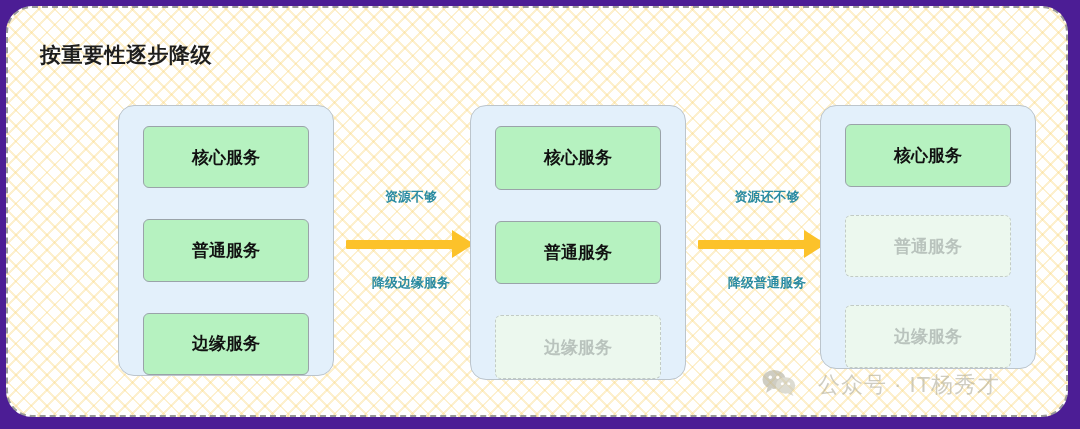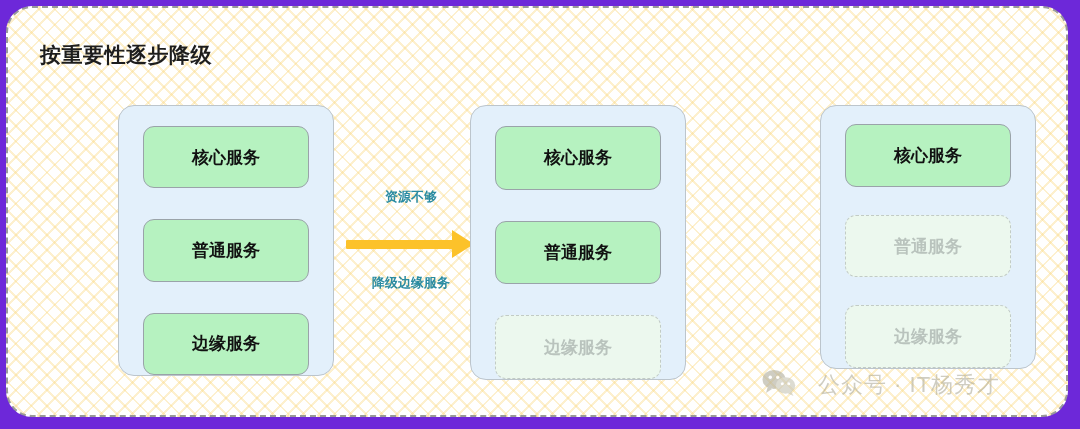--- a/index.html
+++ b/index.html
@@ -8,21 +8,21 @@
     background: #ffffff;
   }
   body {
     font-family: "Liberation Sans", "DejaVu Sans", sans-serif;
   }
   #canvas {
     position: relative;
     width: 1080px;
     height: 429px;
     overflow: hidden;
-    background: #6d28d9;
+    background: #4c1d95;
   }
   
   .frame {
     position: absolute;
     left: 6px;
     top: 6px;
     width: 1062px;
     height: 411px;
     box-sizing: border-box;
     border: 2px dashed #9a9a9a;
@@ -58,21 +58,21 @@
     border: 1.5px solid #bcc5cc;
     border-radius: 16px;
     display: flex;
     flex-direction: column;
     align-items: center;
   }
   .svc {
     box-sizing: border-box;
     width: 166px;
     height: 72px;
-    border-radius: 11px;
+    border-radius: 6px;
     display: flex;
     align-items: center;
     justify-content: center;
     font-size: 17px;
     font-weight: bold;
     white-space: nowrap;
   }
   .svc.active {
     background: #b6f2c0;
     border: 1.5px solid #9aa3a9;
@@ -168,20 +168,26 @@
         <span>核心服务</span>
       </div>
       <div class="svc active">
         <span>普通服务</span>
       </div>
       <div class="svc dimmed">
         <span>边缘服务</span>
       </div>
     </div>
 
+    <div class="arrow-wrap" style="left:690px; top:180px; width:138px;">
+      <div class="arrow-label top">资源还不够</div>
+      <div class="arrow-line" style="width:108px;"></div>
+      <div class="arrow-head" style="left:106px;"></div>
+      <div class="arrow-label bottom">降级普通服务</div>
+    </div>
 
     <div class="group" style="left:812px; top:97px; width:216px; height:264px; padding-top:18px; gap:28px;">
       <div class="svc active">
         <span>核心服务</span>
       </div>
       <div class="svc dimmed">
         <span>普通服务</span>
       </div>
       <div class="svc dimmed">
         <span>边缘服务</span>

